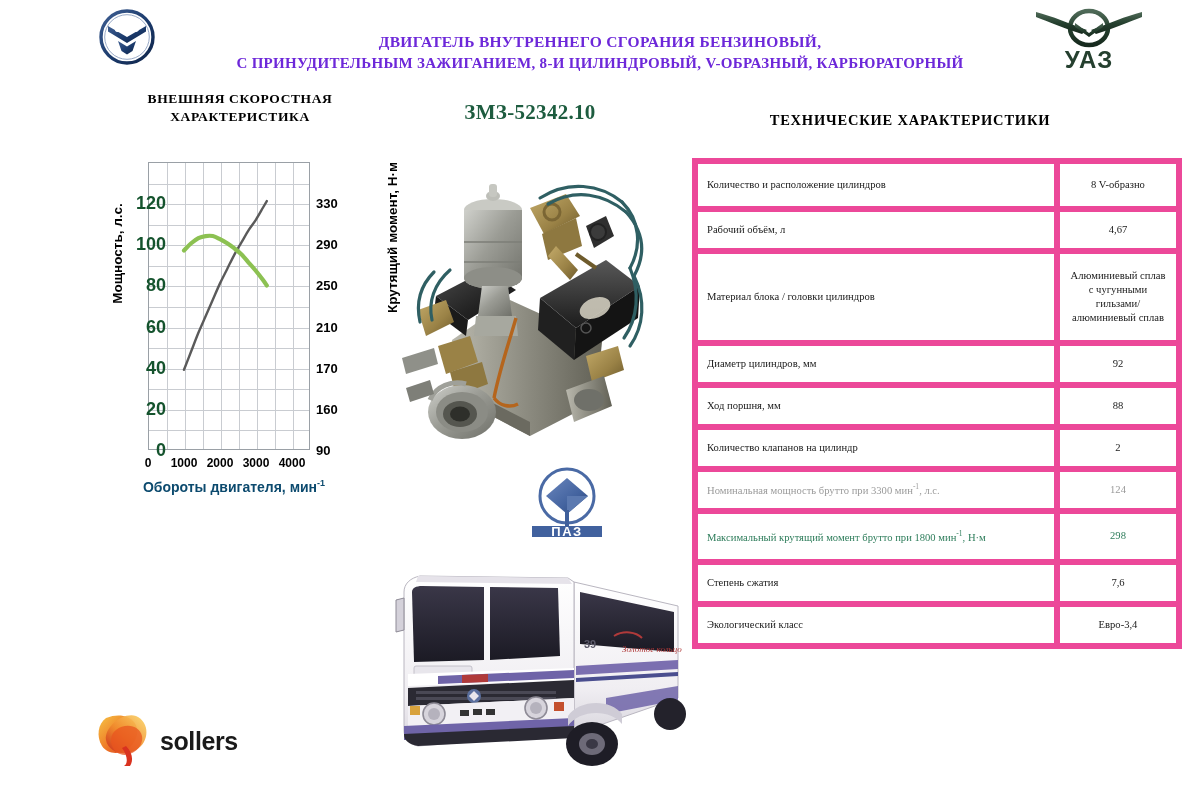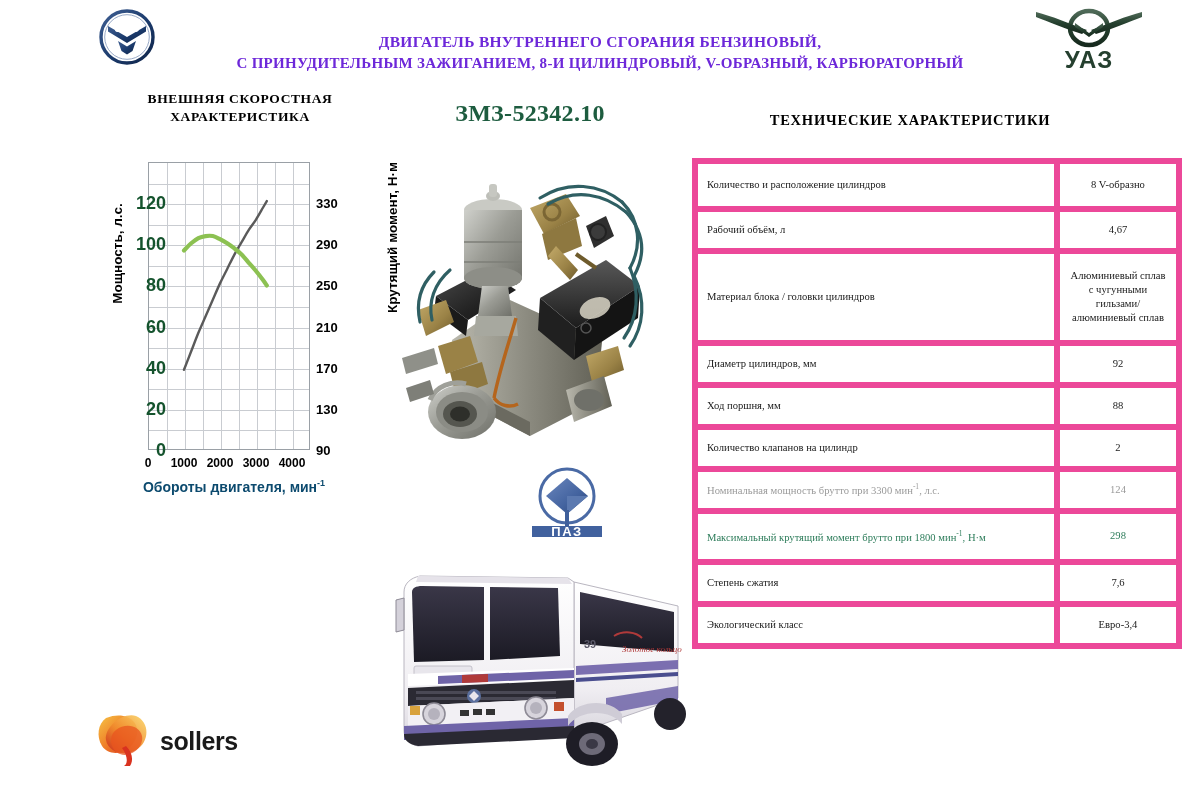--- a/index.html
+++ b/index.html
@@ -46,21 +46,21 @@
     font-weight: bold; font-size: 13.5px; line-height: 1.35;
     letter-spacing: 0.6px;
   }
   .chart-title .ln { display: block; }
 
   .engine-model {
     position: absolute; left: 400px; top: 100px; width: 260px;
     text-align: center;
     color: #1d5c3f;
     font-family: "Liberation Serif", serif;
-    font-weight: bold; font-size: 24px;
+    font-weight: bold; font-size: 21px;
     letter-spacing: 0.3px;
   }
 
   .chart-wrap { position: absolute; left: 96px; top: 150px; width: 290px; height: 350px; }
 
   .plot-frame {
     position: absolute; left: 52px; top: 12px;
     width: 162px; height: 288px;
     border: 1.3px solid #9aa0a6;
     background: #fff;
@@ -242,21 +242,21 @@
       </div>
     <div id="tickLayer">
         <div class="ytick" style="top: 300px;">0</div>
         <div class="ytick" style="top: 258.857px;">20</div>
         <div class="ytick" style="top: 217.714px;">40</div>
         <div class="ytick" style="top: 176.571px;">60</div>
         <div class="ytick" style="top: 135px; padding-left: 21px;">80</div>
         <div class="ytick" style="top: 94.2857px;">100</div>
         <div class="ytick" style="top: 53.1429px;">120</div>
         <div class="ytick-r" style="top: 300px;">90</div>
-        <div class="ytick-r" style="top: 258.857px;">130</div>
+        <div class="ytick-r" style="top: 258.857px;">160</div>
         <div class="ytick-r" style="top: 217.714px;">170</div>
         <div class="ytick-r" style="top: 176.571px;">210</div>
         <div class="ytick-r" style="top: 135.429px;">250</div>
         <div class="ytick-r" style="top: 94.2857px;">290</div>
         <div class="ytick-r" style="top: 53.1429px;">330</div>
         <div class="xtick" style="left: 52px;">0</div>
         <div class="xtick" style="left: 88px;">1000</div>
         <div class="xtick" style="left: 124px;">2000</div>
         <div class="xtick" style="left: 160px;">3000</div>
         <div class="xtick" style="left: 196px;">4000</div>

